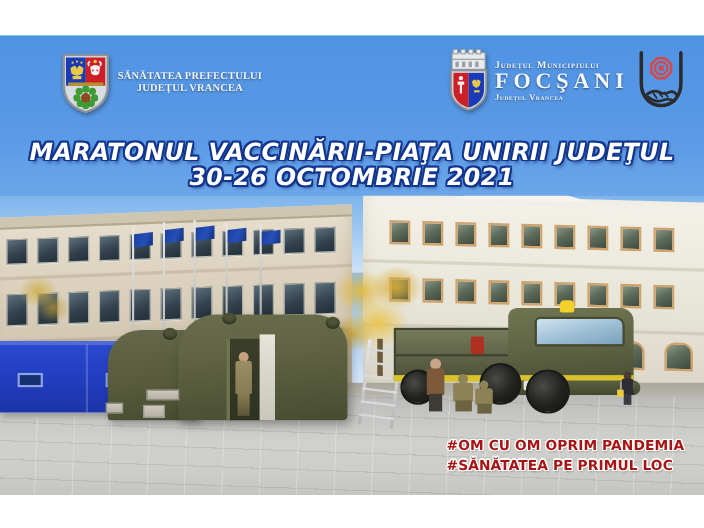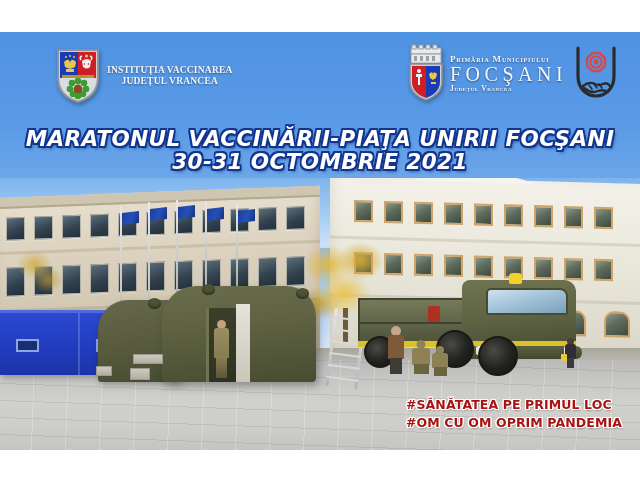--- a/index.html
+++ b/index.html
@@ -419,21 +419,21 @@
   }
 
   .focsani-text { color:#f4f6fa; text-shadow: 0 1px 2px rgba(0,0,0,.5); }
   .focsani-text .fl1 {
     font-family: "Liberation Serif", serif;
     font-size: 9px; letter-spacing: .8px; font-variant: small-caps;
     font-weight: bold; white-space: nowrap;
   }
   .focsani-text .fl2 {
     font-family: "Liberation Serif", serif;
-    font-size: 20px; letter-spacing: 4.5px; font-weight: normal;
+    font-size: 20px; letter-spacing: 4.5px; font-weight: bold;
     line-height: 1; white-space: nowrap;
   }
   .focsani-text .fl3 {
     font-family: "Liberation Serif", serif;
     font-size: 7.5px; letter-spacing: .6px; font-variant: small-caps;
     font-weight: bold; white-space: nowrap;
   }
   .u-logo { position: relative; width: 50px; height: 58px; }
 
   
@@ -748,21 +748,21 @@
             <circle cx="22" cy="48" r="3.3"></circle>
               <circle cx="17" cy="46" r="3.3"></circle>
             <circle cx="14" cy="41" r="3.3"></circle>
               <circle cx="16" cy="35" r="3.3"></circle>
           </g>
           <circle cx="22" cy="41" r="4.4" fill="#8c4a1e"></circle>
         </g>
       </svg>
     </div>
     <div class="logo-text">
-      <div class="l1">INSTITUŢIA VACCINAREA</div>
+      <div class="l1">SĂNĂTATEA PREFECTULUI</div>
       <div class="l2">JUDEŢUL VRANCEA</div>
     </div>
   </div>
 
   <div class="logo-right">
     <div class="shield-focsani">
       <svg viewBox="0 0 40 58" width="40" height="58" aria-hidden="true">
 
         <g fill="#e9eaec" stroke="#9aa0a6" stroke-width="1">
           <rect x="5" y="4" width="30" height="6"></rect>
@@ -790,21 +790,21 @@
           <path d="M10 30 h6 v3 h-2 v8 h-2 v-8 h-2 Z" fill="#f0f1f2"></path>
           <circle cx="13" cy="27" r="2" fill="#f0f1f2"></circle>
 
           <path d="M23 30 q4-4 4 1 q0-5 4-1 l-1 4 l-3 2 l-3-2 Z" fill="#e8c84a"></path>
           <rect x="25" y="38" width="5" height="2" fill="#e8c84a"></rect>
         </g>
       </svg>
     </div>
 
     <div class="focsani-text">
-      <div class="fl1">Primăria Municipiului</div>
+      <div class="fl1">Judeţul Municipiului</div>
       <div class="fl2">FOCŞANI</div>
       <div class="fl3">Judeţul Vrancea</div>
     </div>
 
     <div class="u-logo">
       <svg viewBox="0 0 50 58" width="50" height="58" aria-hidden="true">
         <path d="M7 4 V32 C7 45 16 52 25 52 C34 52 43 45 43 32 V4" fill="none" stroke="#2b2b2b" stroke-width="3.2" stroke-linecap="round"></path>
 
         <g transform="translate(25,18)">
           <polygon points="-9,-3.7 -3.7,-9 3.7,-9 9,-3.7 9,3.7 3.7,9 -3.7,9 -9,3.7" fill="none" stroke="#d44a4a" stroke-width="2.4"></polygon>
@@ -813,23 +813,23 @@
         </g>
 
         <path d="M12 42 q6-5 12-2 q4 2 8 0 q4-2 7 2" fill="none" stroke="#2b2b2b" stroke-width="2.4" stroke-linecap="round"></path>
         <path d="M13 44 q7 6 14 3 q5-2 10 1" fill="none" stroke="#2b2b2b" stroke-width="2.4" stroke-linecap="round"></path>
         <path d="M18 41 l3 4 M23 40 l3 4 M28 40 l3 4" stroke="#2b2b2b" stroke-width="1.6" stroke-linecap="round"></path>
       </svg>
     </div>
   </div>
 
   <div class="headline">
-    <div class="line1">MARATONUL VACCINĂRII-PIAŢA UNIRII FOCŞANI</div>
-    <div class="line2">30-31 OCTOMBRIE 2021</div>
+    <div class="line1">MARATONUL VACCINĂRII-PIAŢA UNIRII JUDEŢUL</div>
+    <div class="line2">30-26 OCTOMBRIE 2021</div>
   </div>
 
 
   <div class="hashtags">
+    <div>#OM CU OM OPRIM PANDEMIA</div>
     <div>#SĂNĂTATEA PE PRIMUL LOC</div>
-    <div>#OM CU OM OPRIM PANDEMIA</div>
   </div>
 
 </div>
 
 </body></html>

